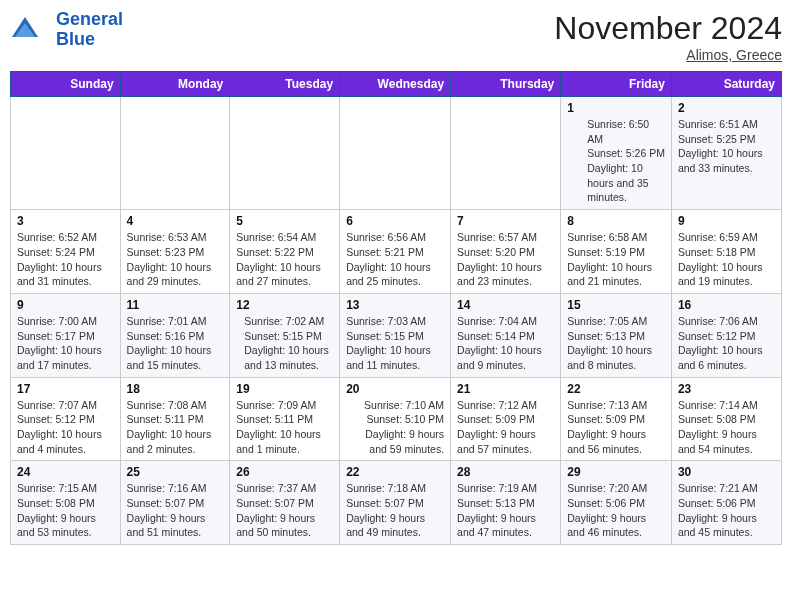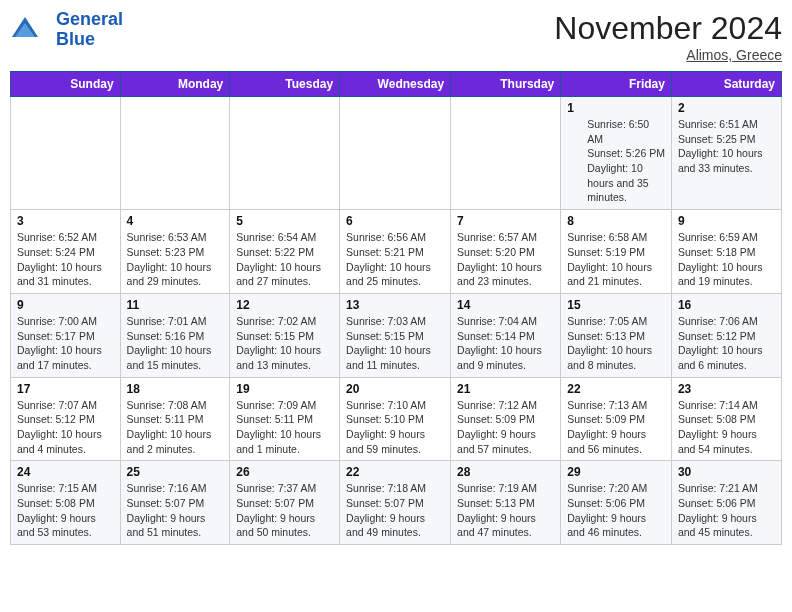--- a/index.html
+++ b/index.html
@@ -192,21 +192,21 @@
 Daylight: 10 hours and 17 minutes.</div>
         </td>
         <td>
           <div class="day-number">11</div>
           <div class="day-info" style="white-space: pre-line;">Sunrise: 7:01 AM
 Sunset: 5:16 PM
 Daylight: 10 hours and 15 minutes.</div>
         </td>
         <td>
           <div class="day-number">12</div>
-          <div class="day-info" style="white-space: pre-line;">Sunrise: 7:02 AM
+          <div class="day-info" style="white-space: pre-line; margin-left: 8px;">Sunrise: 7:02 AM
 Sunset: 5:15 PM
 Daylight: 10 hours and 13 minutes.</div>
         </td>
         <td>
           <div class="day-number">13</div>
           <div class="day-info" style="white-space: pre-line;">Sunrise: 7:03 AM
 Sunset: 5:15 PM
 Daylight: 10 hours and 11 minutes.</div>
         </td>
         <td>
@@ -242,21 +242,21 @@
 Daylight: 10 hours and 2 minutes.</div>
         </td>
         <td>
           <div class="day-number">19</div>
           <div class="day-info" style="white-space: pre-line;">Sunrise: 7:09 AM
 Sunset: 5:11 PM
 Daylight: 10 hours and 1 minute.</div>
         </td>
         <td>
           <div class="day-number">20</div>
-          <div class="day-info" style="white-space: pre-line;">Sunrise: 7:10 AM
+          <div class="day-info" style="white-space: pre-line; text-align: right;">Sunrise: 7:10 AM
 Sunset: 5:10 PM
 Daylight: 9 hours and 59 minutes.</div>
         </td>
         <td>
           <div class="day-number">21</div>
           <div class="day-info" style="white-space: pre-line;">Sunrise: 7:12 AM
 Sunset: 5:09 PM
 Daylight: 9 hours and 57 minutes.</div>
         </td>
         <td>

